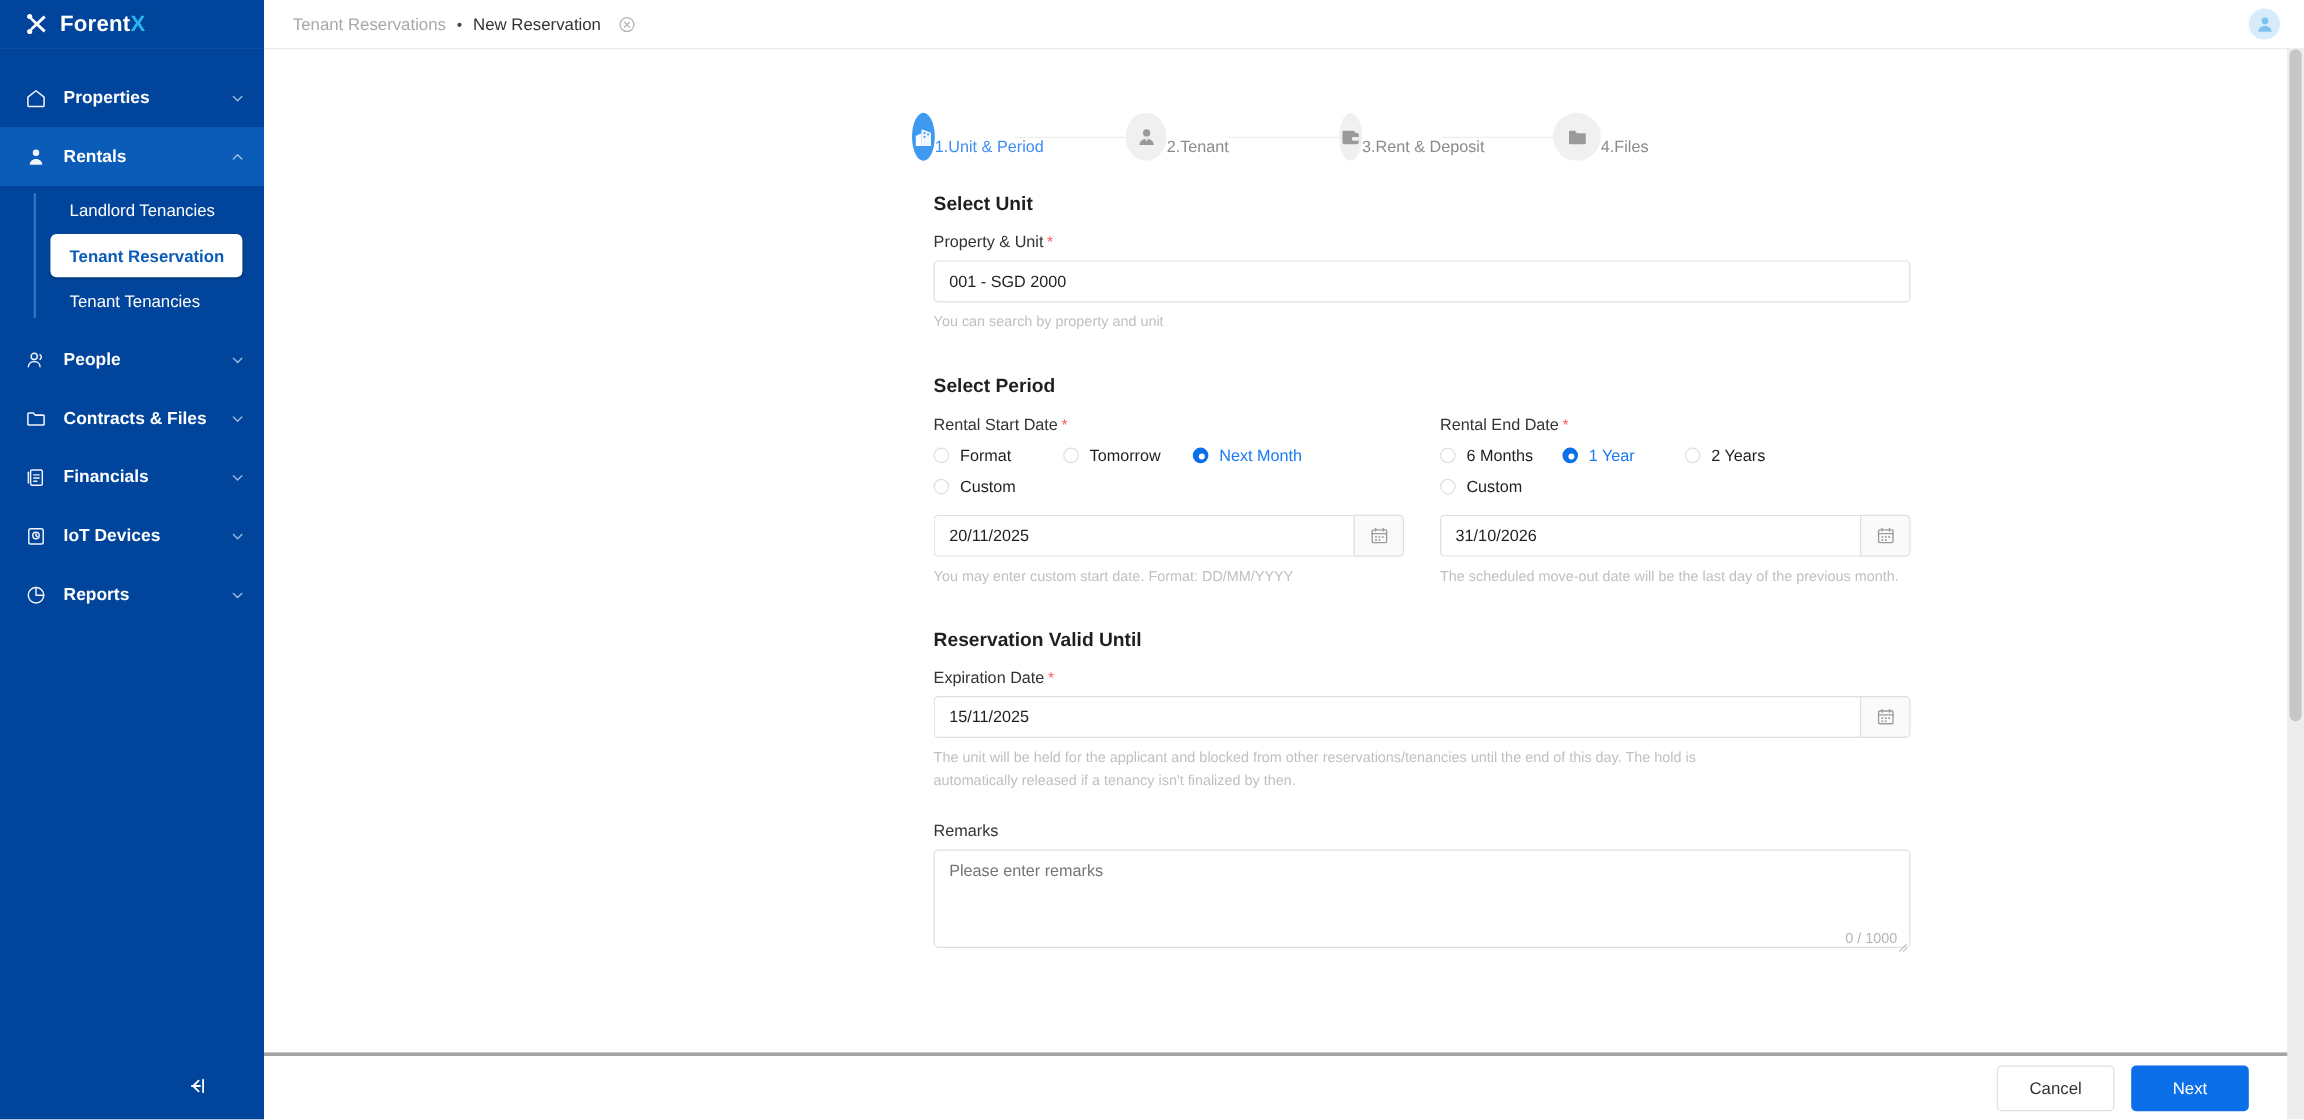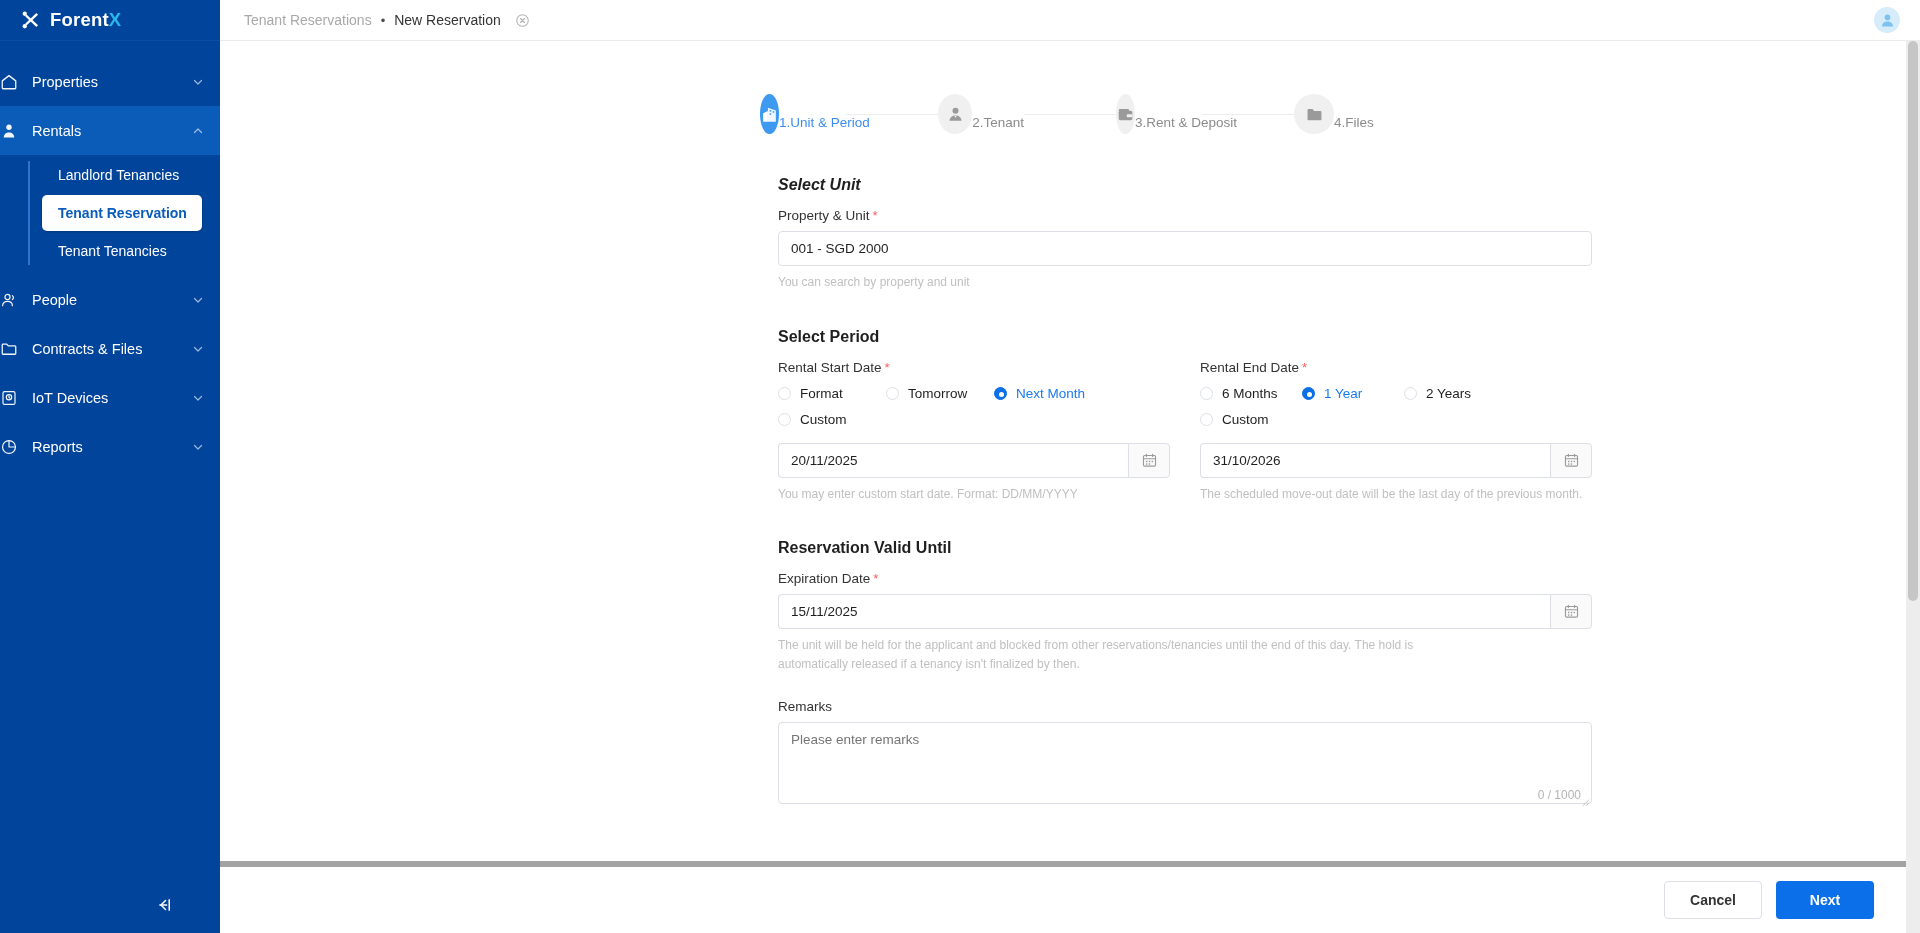--- a/index.html
+++ b/index.html
@@ -29,25 +29,26 @@
   .brand-logo { width: 20px; height: 20px; margin-right: 9px; display:block; }
   .brand-name {
     font-size: 18.5px; font-weight: bold; letter-spacing: .2px;
   }
   .brand-name .x { color: #29b6ec; }
 
   .nav { padding-top: 16px; flex: 1 1 auto; }
   .nav-item {
     height: 49px;
     display: flex; align-items: center;
-    padding-right: 16px;
+    padding-left: 21px; padding-right: 16px;
     color: #ffffff;
     font-size: 14.5px;
     cursor: pointer;
     position: relative;
+    font-weight: bold;
   }
   .nav-item.active { background: #0a5cb8; }
   .nav-ico { width: 18px; height: 18px; margin-right: 14px; flex: 0 0 18px; display:block; opacity:.95;}
   .nav-label { flex: 1 1 auto; }
   .chev { width: 12px; height: 12px; opacity: .75; flex: 0 0 12px; }
 
   .subnav {
     position: relative;
     padding-left: 28px;
     margin: 2px 0 6px 0;
@@ -118,21 +119,21 @@
   .step-line {
     width: 92px; height: 1px; background: #ececec; margin-top: 20px; flex: 0 0 92px;
   }
 
   
   .form { width: 814px; margin: 0 auto; padding-left: 0; margin-left: 558px; }
   .section-title {
     font-size: 16px; font-weight: bold; color: #1f1f1f;
     margin-top: 36px; margin-bottom: 14px;
   }
-  .section-title.first { margin-top: 42px; font-style: italic; }
+  .section-title.first { margin-top: 28px; }
   .field-label {
     font-size: 13.5px; color: #323232; margin-bottom: 8px; display:block;
   }
   .req { color: #ff5b5b; margin-left: 3px; font-size: 13px; }
 
   .input {
     width: 100%; height: 35px;
     border: 1px solid #dcdfe6; border-radius: 4px;
     display:flex; align-items:center; padding: 0 12px;
     font-size: 13.5px; color: #1f1f1f; background:#fff;
@@ -188,24 +189,24 @@
   .counter {
     position:absolute; right: 11px; bottom: 6px;
     font-size: 12px; color: #b4b4b4;
   }
   .resize-grip {
     position:absolute; right: 2px; bottom: 1px; width: 11px; height: 11px;
   }
 
   
   .footer {
-    position: absolute; left: 0; right: 0; bottom: 0; height: 72px;
-    background:#fff; border-top: 6px solid #a3a3a3;
+    position: absolute; left: 0; right: 0; bottom: 0; height: 56px;
+    background:#fff; border-top: 3px solid #a3a3a3;
     display:flex; align-items:center; justify-content:flex-end;
-    padding-right: 46px; gap: 14px; font-weight: bold;
+    padding-right: 46px; gap: 14px;
   }
   .btn {
     height: 38px; border-radius: 4px; font-size: 14px;
     display:flex; align-items:center; justify-content:center;
     cursor:pointer; padding: 0 24px;
   }
   .btn-cancel { border: 1px solid #dcdfe6; background:#fff; color:#333; min-width: 98px; }
   .btn-next { background: #0a6fe8; color:#fff; min-width: 98px; }
 
   
@@ -287,20 +288,31 @@
       <div class="nav-item">
         <svg class="nav-ico" viewBox="0 0 24 24" fill="none" stroke="#fff" stroke-width="1.7" stroke-linecap="round" stroke-linejoin="round">
           <path d="M3 6.5 a1 1 0 0 1 1-1 h5 l2 2.4 h9 a1 1 0 0 1 1 1 V18 a1 1 0 0 1-1 1 H4 a1 1 0 0 1-1-1 Z"></path>
         </svg>
         <span class="nav-label">Contracts &amp; Files</span>
         <svg class="chev" viewBox="0 0 24 24" fill="none" stroke="#cfe0f5" stroke-width="2.4" stroke-linecap="round" stroke-linejoin="round">
             <path d="M5 9 L12 16 L19 9"></path>
           </svg>
       </div>
 
+      <div class="nav-item">
+        <svg class="nav-ico" viewBox="0 0 24 24" fill="none" stroke="#fff" stroke-width="1.6" stroke-linecap="round" stroke-linejoin="round">
+          <rect x="6" y="3.5" width="13" height="17" rx="1.5"></rect>
+            <path d="M3.5 6 v12"></path>
+            <path d="M9.5 9 h6 M9.5 12.5 h6 M9.5 16 h3.5"></path>
+        </svg>
+        <span class="nav-label">Financials</span>
+        <svg class="chev" viewBox="0 0 24 24" fill="none" stroke="#cfe0f5" stroke-width="2.4" stroke-linecap="round" stroke-linejoin="round">
+            <path d="M5 9 L12 16 L19 9"></path>
+          </svg>
+      </div>
 
       <div class="nav-item">
         <svg class="nav-ico" viewBox="0 0 24 24" fill="none" stroke="#fff" stroke-width="1.6" stroke-linecap="round" stroke-linejoin="round">
           <rect x="4" y="3.5" width="16" height="17" rx="2"></rect>
             <circle cx="12" cy="11" r="3.6"></circle>
             <path d="M12 9.2 v2 l1.4 1"></path>
         </svg>
         <span class="nav-label">IoT Devices</span>
         <svg class="chev" viewBox="0 0 24 24" fill="none" stroke="#cfe0f5" stroke-width="2.4" stroke-linecap="round" stroke-linejoin="round">
             <path d="M5 9 L12 16 L19 9"></path>

